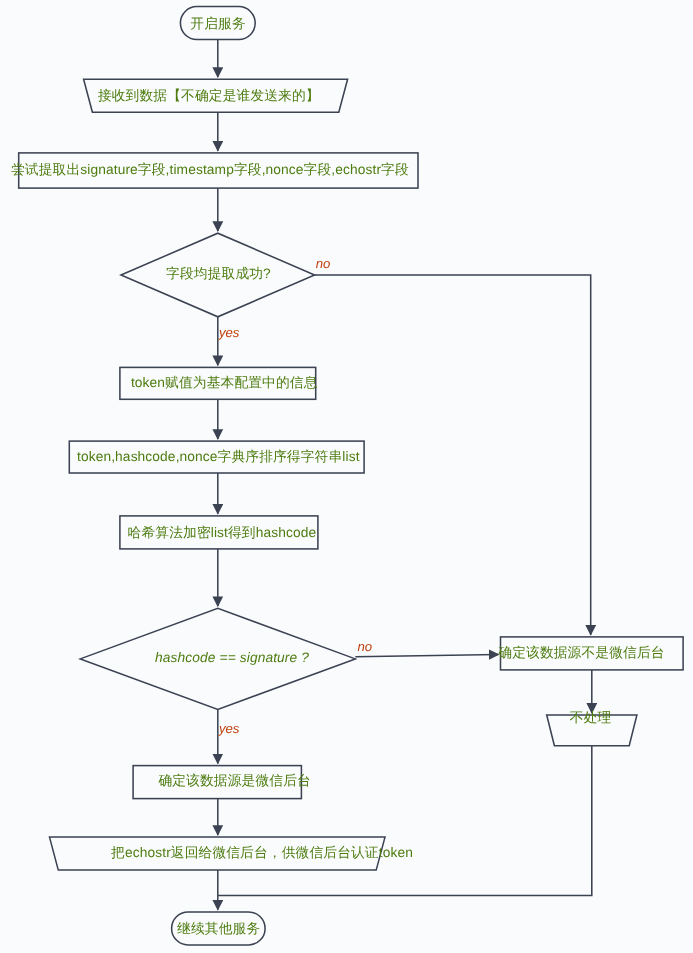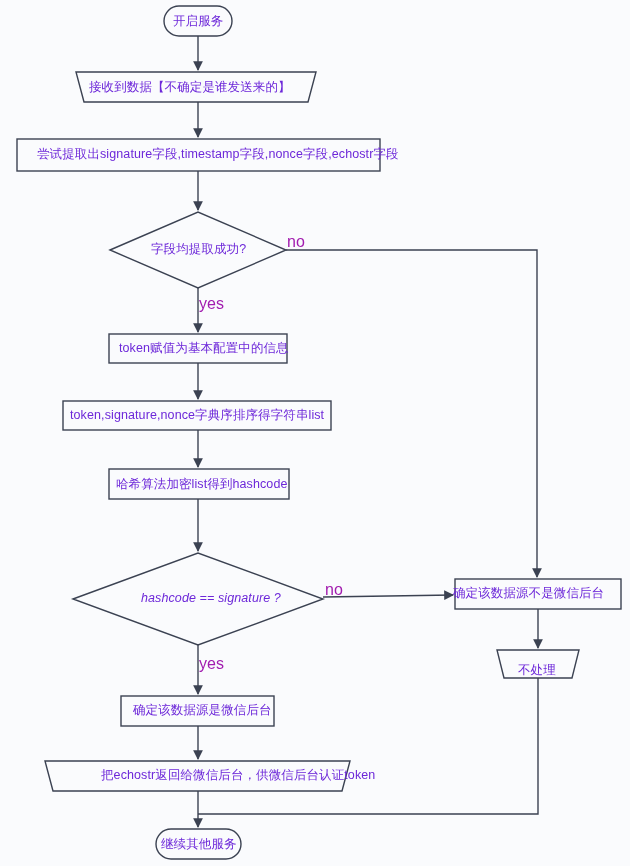--- a/index.html
+++ b/index.html
@@ -17,32 +17,33 @@
   #flow-canvas {
     position: absolute;
     left: 0;
     top: 0;
     width: 630px;
     height: 866px;
   }
   .node-label {
     position: absolute;
     font-size: 12.5px;
-    color: #6d28d9;
+    color: #4d7c0f;
     white-space: nowrap;
     line-height: 1;
     letter-spacing: 0.1px;
     pointer-events: none;
   }
   .edge-label {
     position: absolute;
-    font-size: 16px;
-    color: #a21caf;
+    font-size: 12px;
+    color: #c2410c;
     white-space: nowrap;
     line-height: 1;
+    font-style: italic;
   }
 </style>
 </head>
 <body>
 
 <svg id="flow-canvas" viewBox="0 0 630 866">
   <defs>
     <marker id="arrow" viewBox="0 0 10 10" refX="9" refY="5" markerWidth="7" markerHeight="7" orient="auto-start-reverse">
       <path d="M 0 0 L 10 5 L 0 10 z" fill="#3b4252"></path>
     </marker>
@@ -92,37 +93,37 @@
     <path d="M 53,791 L 45,761 L 350,761 L 342,791 Z"></path>
 
     <rect x="156" y="829" width="85" height="30" rx="15" ry="15"></rect>
   </g>
 </svg>
 
 <div class="node-label" style="left:173px; top:15px;">开启服务</div>
 
 <div class="node-label" style="left:89px; top:81px;">接收到数据【不确定是谁发送来的】</div>
 
-<div class="node-label" style="left:37px; top:148px;">尝试提取出signature字段,timestamp字段,nonce字段,echostr字段</div>
+<div class="node-label" style="left:10px; top:148px;">尝试提取出signature字段,timestamp字段,nonce字段,echostr字段</div>
 
 <div class="node-label" style="left:151px; top:243px;text-align:right;">字段均提取成功?</div>
 
 <div class="node-label" style="left:119px; top:342px;text-align:right;">token赋值为基本配置中的信息</div>
 
-<div class="node-label" style="left:70px; top:409px;">token,signature,nonce字典序排序得字符串list</div>
+<div class="node-label" style="left:70px; top:409px;">token,hashcode,nonce字典序排序得字符串list</div>
 
 <div class="node-label" style="left:116px; top:478px;">哈希算法加密list得到hashcode</div>
 
 <div class="node-label" style="left:141px; top:592px;font-style:italic;">hashcode == signature ?</div>
 
 <div class="node-label" style="left:453px; top:587px;">确定该数据源不是微信后台</div>
 
-<div class="node-label" style="left:518px; top:664px;">不处理</div>
+<div class="node-label" style="left:518px; top:646px;">不处理</div>
 
-<div class="node-label" style="left:133px; top:704px;">确定该数据源是微信后台</div>
+<div class="node-label" style="left:144px; top:704px;">确定该数据源是微信后台</div>
 
 <div class="node-label" style="left:61px; top:769px;margin-left:40px;">把echostr返回给微信后台，供微信后台认证token</div>
 
 <div class="node-label" style="left:161px; top:838px;">继续其他服务</div>
 
 <div class="edge-label" style="left:287px; top:234px;">no</div>
 
 <div class="edge-label" style="left:199px; top:296px;">yes</div>
 
 <div class="edge-label" style="left:325px; top:582px;">no</div>

